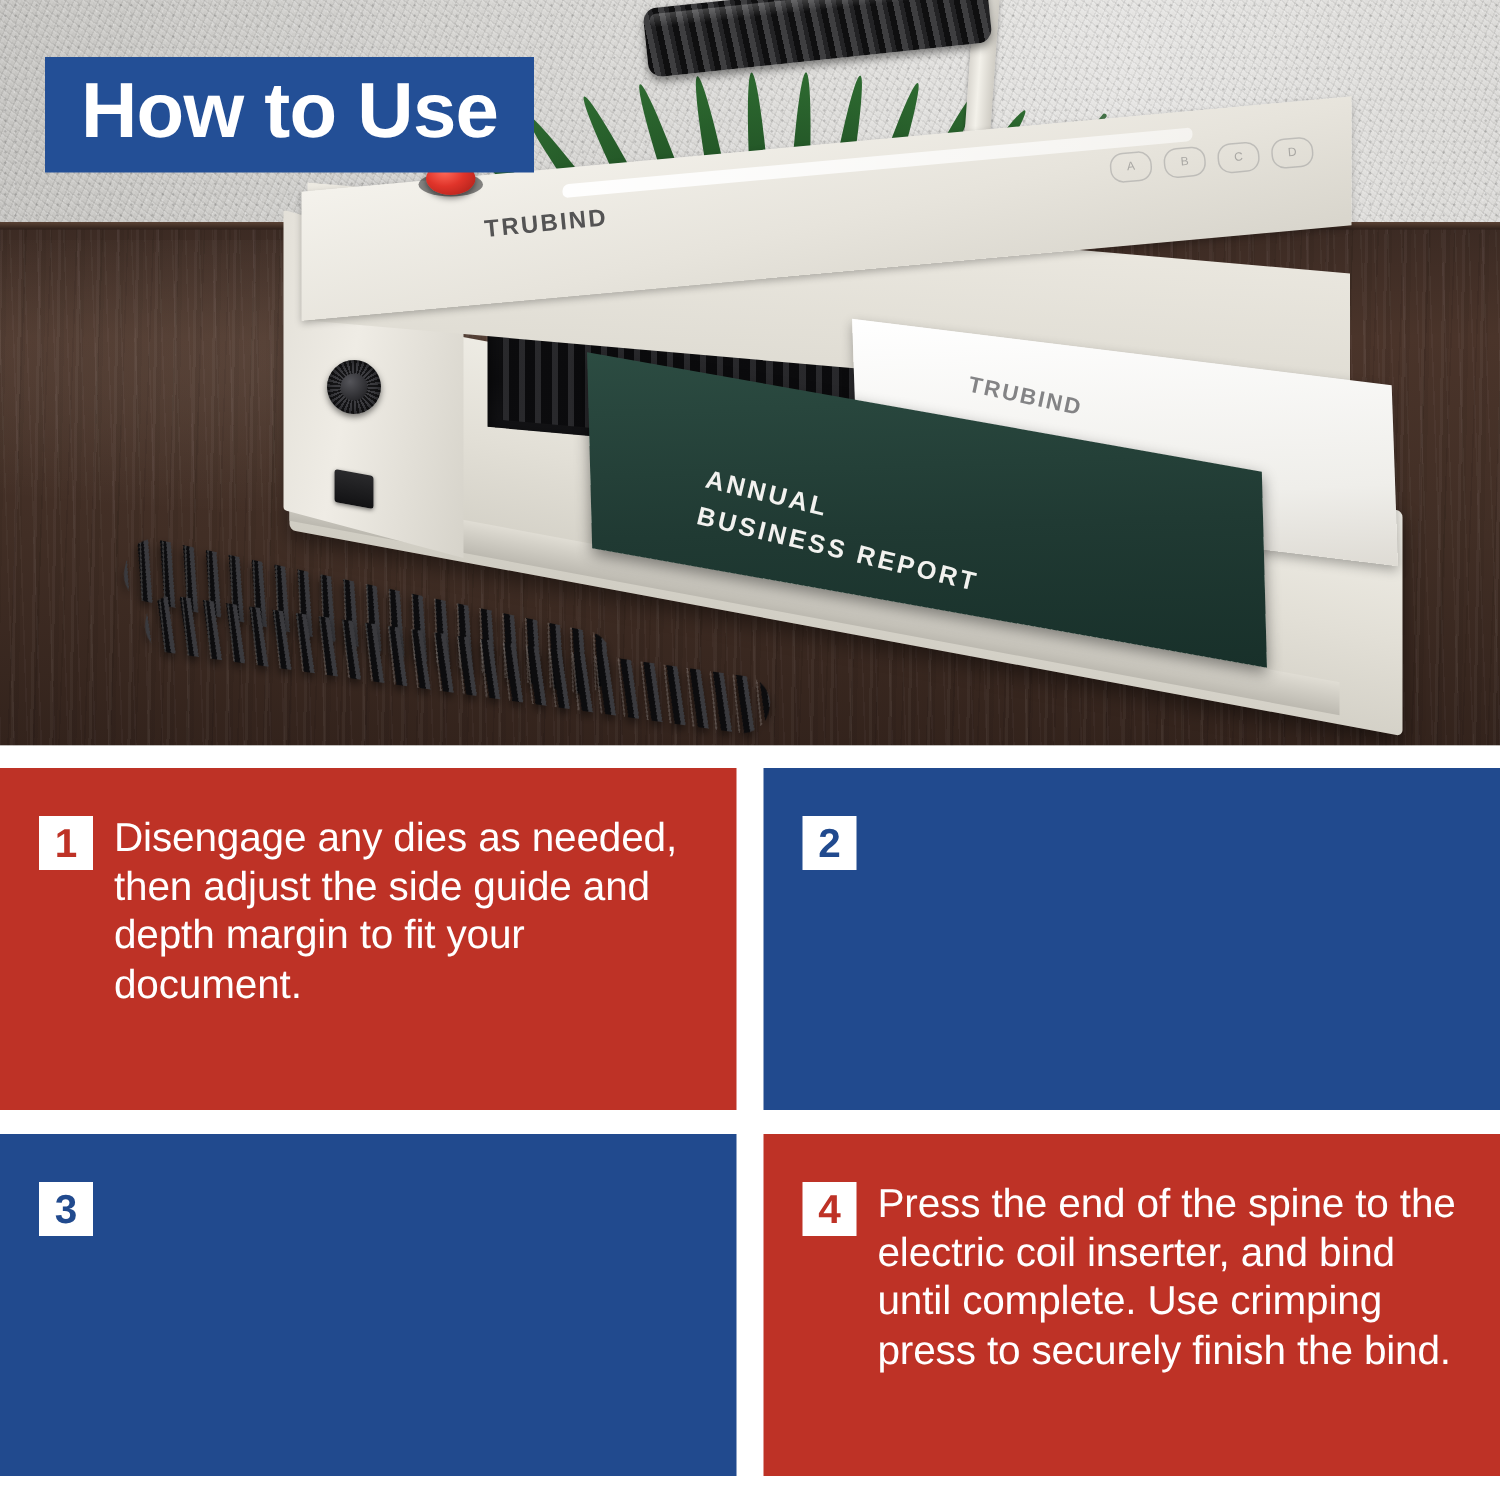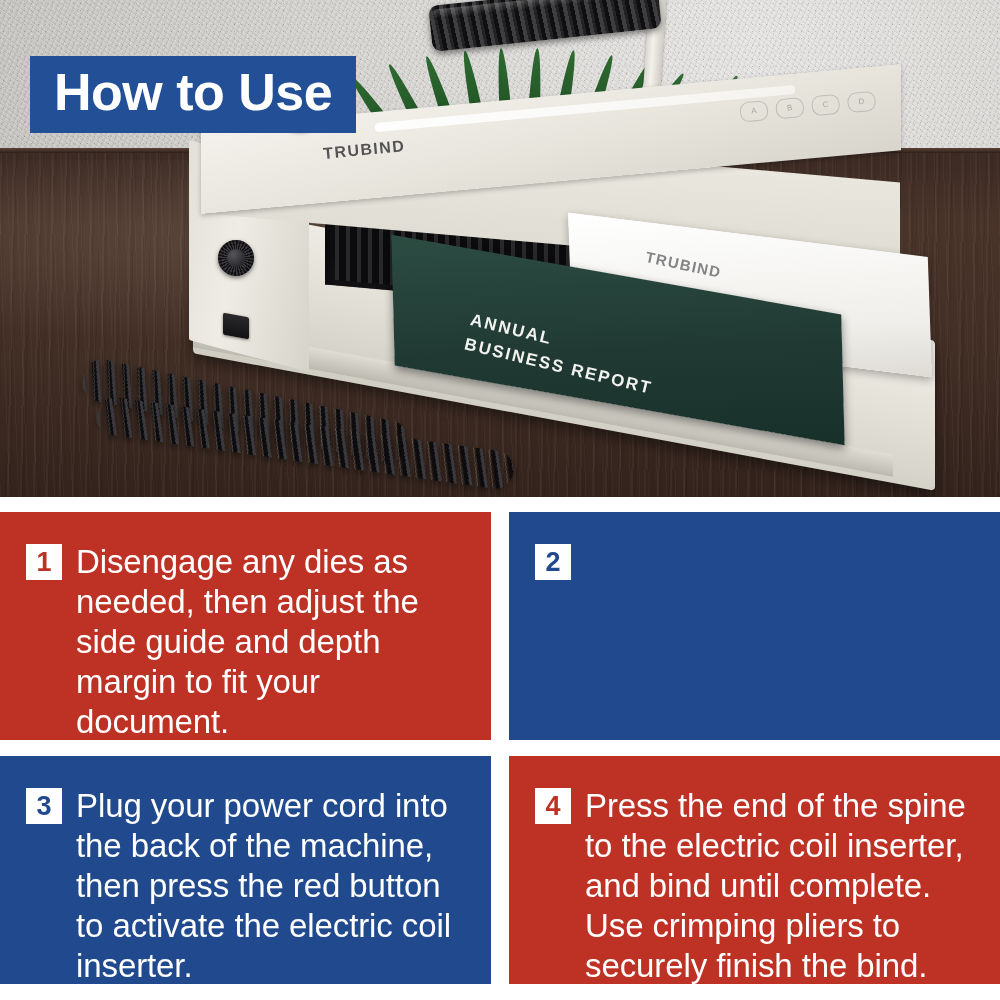--- a/index.html
+++ b/index.html
@@ -352,21 +352,21 @@
   .coil-rings {
     position:absolute; inset:0;
     background: repeating-linear-gradient(76deg,
         rgba(255,255,255,.18) 0 1px, transparent 1px 15px);
     border-radius:18px;
   }
 
   
   .title-banner {
     position: absolute;
-    left: 30px; top: 56px;
+    left: 30px; top: 38px;
     padding: 9px 24px 13px 24px;
     background: #234f96;
   }
   .title-banner .title-text {
     color: #ffffff;
     font-size: 52px;
     font-weight: 700;
     line-height: 1.05;
     letter-spacing: -0.5px;
     font-family: "Liberation Sans", sans-serif;
@@ -403,21 +403,21 @@
     font-weight: 700;
     line-height: 1;
     margin-right: 14px;
     margin-top: 2px;
   }
   .step.red  .badge { color: #be3226; }
   .step.blue .badge { color: #214a8e; }
 
   .step-text {
     color: #ffffff;
-    font-size: 33px;
+    font-size: 27px;
     line-height: 1.21;
     font-weight: 400;
     letter-spacing: -0.1px;
     font-family: "Liberation Sans", sans-serif;
   }
 </style>
 </head>
 <body>
 
 <div id="infographic">
@@ -513,22 +513,21 @@
       <div class="badge">1</div>
       <div class="step-text">Disengage any dies as needed, then adjust the side guide and depth margin to fit your document.</div>
     </div>
 
     <div class="step blue">
       <div class="badge">2</div>
     </div>
 
     <div class="step blue">
       <div class="badge">3</div>
-      <div class="step-text">Plug your power cord into the back of the machine, then press the red button to activate the electric coil inserter.</div>
     </div>
 
     <div class="step red">
       <div class="badge">4</div>
-      <div class="step-text">Press the end of the spine to the electric coil inserter, and bind until complete. Use crimping pliers to securely finish the bind.</div>
+      <div class="step-text">Press the end of the spine to the electric coil inserter, and bind until complete. Use crimping press to securely finish the bind.</div>
     </div>
 
   </div>
 </div>
 
 </body></html>

